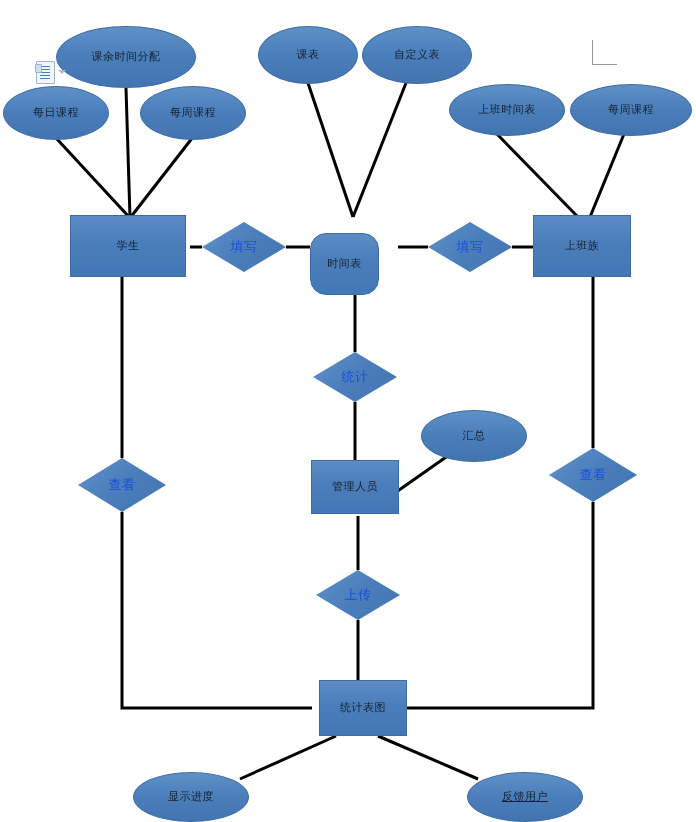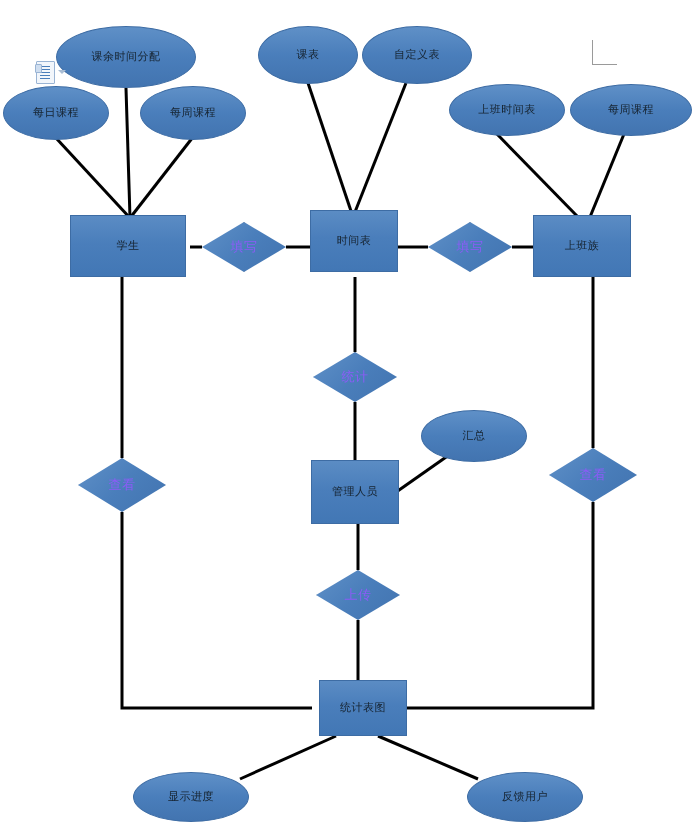--- a/index.html
+++ b/index.html
@@ -65,21 +65,21 @@
   }
   .rel-label {
     position: absolute;
     left: 0;
     top: 0;
     width: 100%;
     height: 100%;
     display: flex;
     align-items: center;
     justify-content: center;
-    color: #8b5cf6;
+    color: #1d4ed8;
     font-size: 13px;
     letter-spacing: 0.5px;
     white-space: nowrap;
   }
   #paste-icon {
     position: absolute;
     left: 36px;
     top: 60px;
     width: 40px;
     height: 24px;
@@ -160,27 +160,27 @@
       <polyline points="593,277 593,448" fill="none" stroke="#000000" stroke-width="3" stroke-linecap="butt" stroke-linejoin="miter"></polyline>
       <polyline points="593,502 593,708 400,708" fill="none" stroke="#000000" stroke-width="3" stroke-linecap="butt" stroke-linejoin="miter"></polyline>
       <polyline points="336,736 240,779" fill="none" stroke="#000000" stroke-width="3" stroke-linecap="butt" stroke-linejoin="miter"></polyline>
       <polyline points="378,736 478,779" fill="none" stroke="#000000" stroke-width="3" stroke-linecap="butt" stroke-linejoin="miter"></polyline>
     </svg>
 
   <div id="nodes">
       <div class="node entity" style="left: 70px; top: 215px; width: 116px; height: 62px;">
         <span>学生</span>
       </div>
-      <div class="node entity" style="left: 310px; top: 210px; width: 88px; height: 62px;">
+      <div class="node entity" style="left: 310px; top: 233px; width: 69px; height: 62px; border-radius: 16px;">
         <span>时间表</span>
       </div>
       <div class="node entity" style="left: 533px; top: 215px; width: 98px; height: 62px;">
         <span>上班族</span>
       </div>
-      <div class="node entity" style="left: 311px; top: 460px; width: 88px; height: 64px;">
+      <div class="node entity" style="left: 311px; top: 460px; width: 88px; height: 54px;">
         <span>管理人员</span>
       </div>
       <div class="node entity" style="left: 312px; top: 680px; width: 88px; height: 56px; margin-left: 7px;">
         <span>统计表图</span>
       </div>
       <div class="node attr" style="left: 56px; top: 26px; width: 140px; height: 62px;">
         <span>课余时间分配</span>
       </div>
       <div class="node attr" style="left: 3px; top: 86px; width: 106px; height: 54px; text-align: center;">
         <span>每日课程</span>
@@ -199,21 +199,21 @@
       </div>
       <div class="node attr" style="left: 570px; top: 84px; width: 122px; height: 52px;">
         <span>每周课程</span>
       </div>
       <div class="node attr" style="left: 421px; top: 410px; width: 106px; height: 52px;">
         <span>汇总</span>
       </div>
       <div class="node attr" style="left: 133px; top: 772px; width: 116px; height: 50px;">
         <span>显示进度</span>
       </div>
-      <div class="node attr" style="left: 467px; top: 772px; width: 116px; height: 50px;">
+      <div class="node attr" style="left: 467px; top: 772px; width: 116px; height: 50px; text-decoration: underline;">
         <span>反馈用户</span>
       </div>
       <div class="rel-wrap" style="left: 202px; top: 222px; width: 84px; height: 50px;">
         <div class="rel-shape"></div>
         <div class="rel-label">填写</div>
       </div>
       <div class="rel-wrap" style="left: 428px; top: 222px; width: 84px; height: 50px;">
         <div class="rel-shape"></div>
         <div class="rel-label">填写</div>
       </div>

